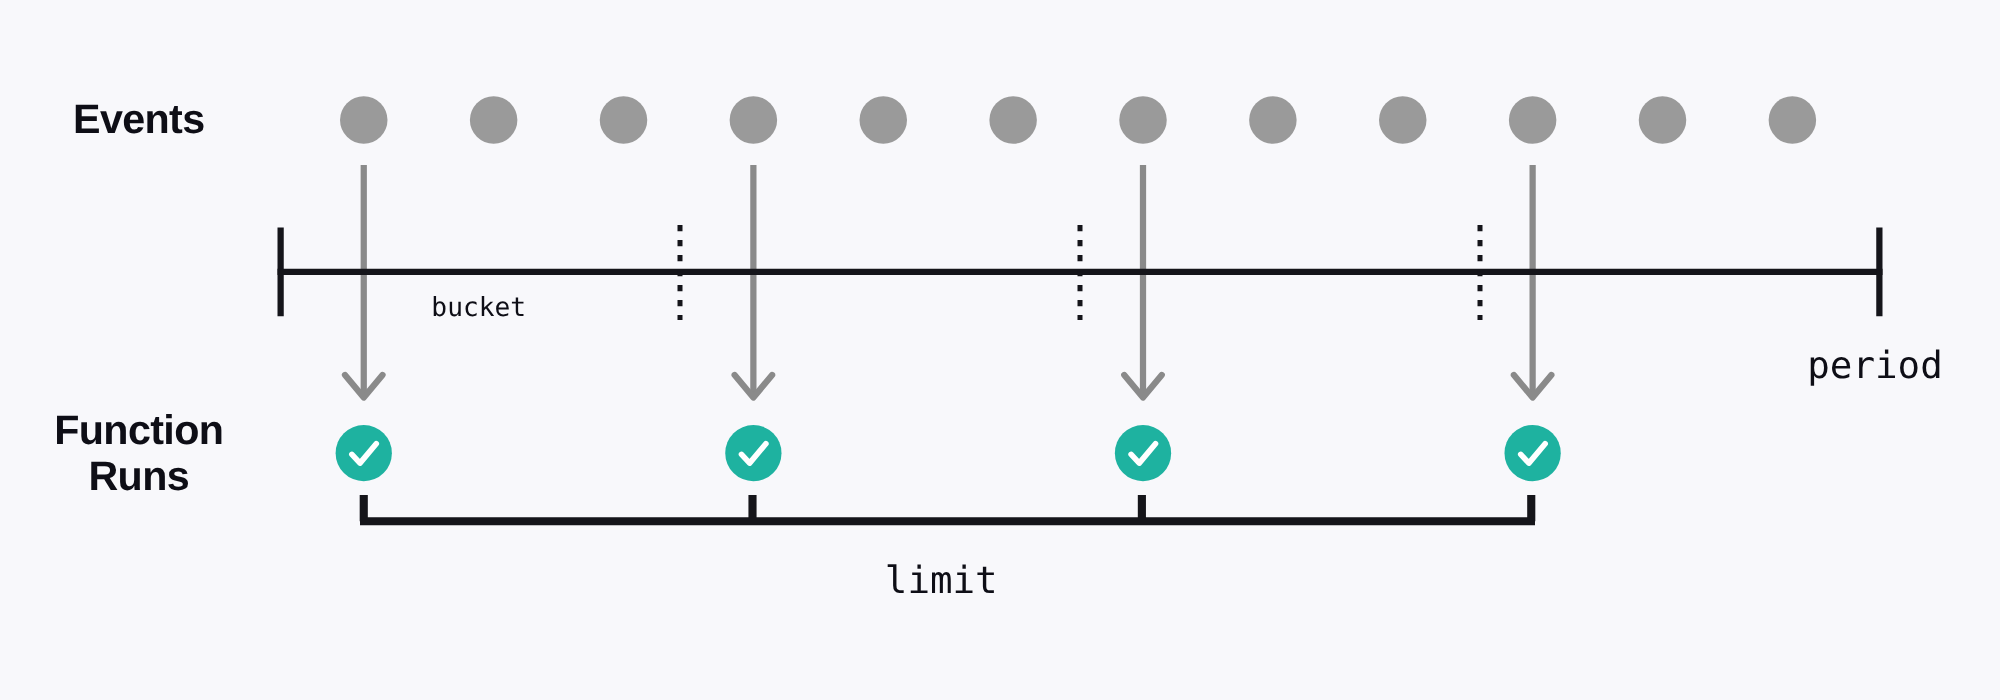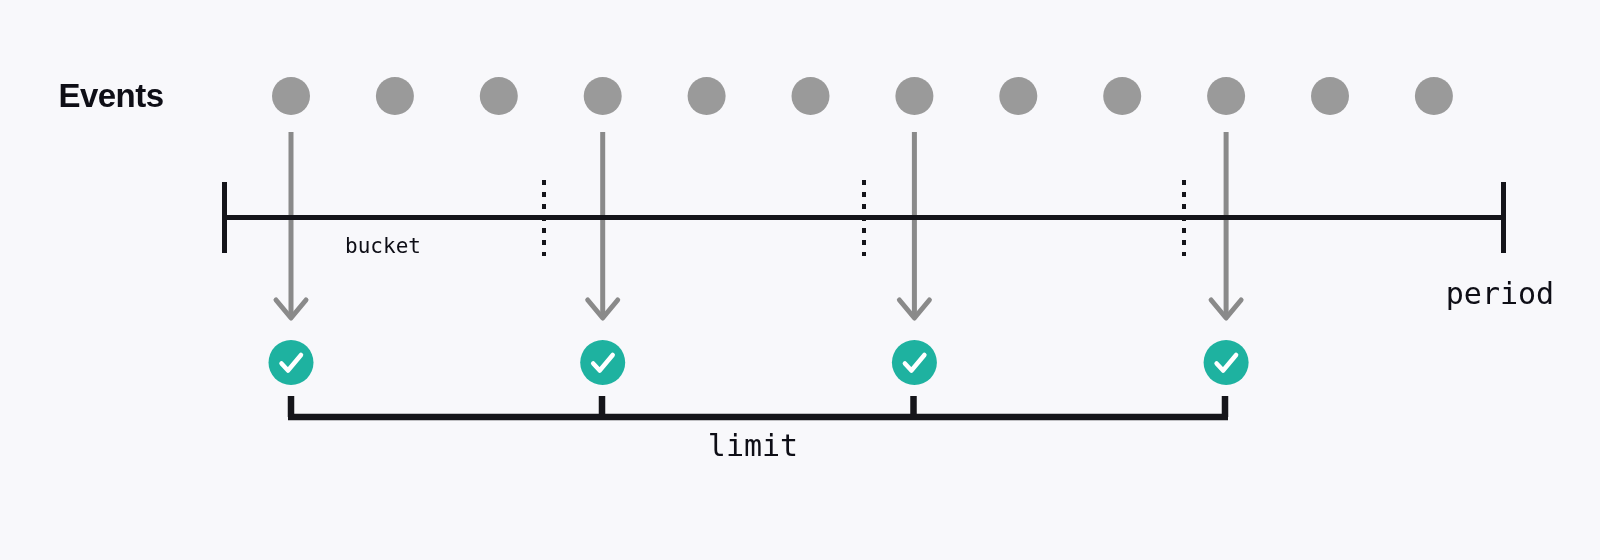--- a/index.html
+++ b/index.html
@@ -48,20 +48,22 @@
   .limit-label  { font-size: 30px; }
 </style>
 </head>
 <body>
 
 <div class="stage">
 
   <div class="lbl row-label" style="top:95px">Events</div>
 
 
+  <div class="lbl row-label" style="top:362px">Function
+Runs</div>
 
   <svg class="diagram" width="1600" height="560" viewBox="0 0 1600 560">
 
     <g id="layer-events">
         <line x1="291" y1="132" x2="291" y2="315" stroke="var(--arrow)" stroke-width="5"></line>
         <polyline points="276,300 291,318 306,300" fill="none" stroke="var(--arrow)" stroke-width="5" stroke-linecap="round" stroke-linejoin="round"></polyline>
         <line x1="602.7" y1="132" x2="602.7" y2="315" stroke="var(--arrow)" stroke-width="5"></line>
         <polyline points="587.7,300 602.7,318 617.7,300" fill="none" stroke="var(--arrow)" stroke-width="5" stroke-linecap="round" stroke-linejoin="round"></polyline>
         <line x1="914.4000000000001" y1="132" x2="914.4000000000001" y2="315" stroke="var(--arrow)" stroke-width="5"></line>
         <polyline points="899.4000000000001,300 914.4000000000001,318 929.4000000000001,300" fill="none" stroke="var(--arrow)" stroke-width="5" stroke-linecap="round" stroke-linejoin="round"></polyline>
@@ -101,14 +103,14 @@
         <path d="M 1216.6 363.5 L 1223.1 370.5 L 1236.1 355" fill="none" stroke="var(--check)" stroke-width="4.5" stroke-linecap="round" stroke-linejoin="round"></path>
       </g>
 
     <path d="M291 396 V417 M602 396 V417 M913.5 396 V417 M1225 396 V417 M288 417 H1228" fill="none" stroke="var(--line)" stroke-width="6.5"></path>
   </svg>
 
   <div class="lbl mono-label bucket-label" style="left:383px; top:246px">bucket</div>
 
   <div class="lbl mono-label period-label" style="left:1500px; top:293px">period</div>
 
-  <div class="lbl mono-label limit-label" style="left:753px; top:445px">limit</div>
+  <div class="lbl mono-label limit-label" style="left:753px; top:465px">limit</div>
 </div>
 
 </body></html>

